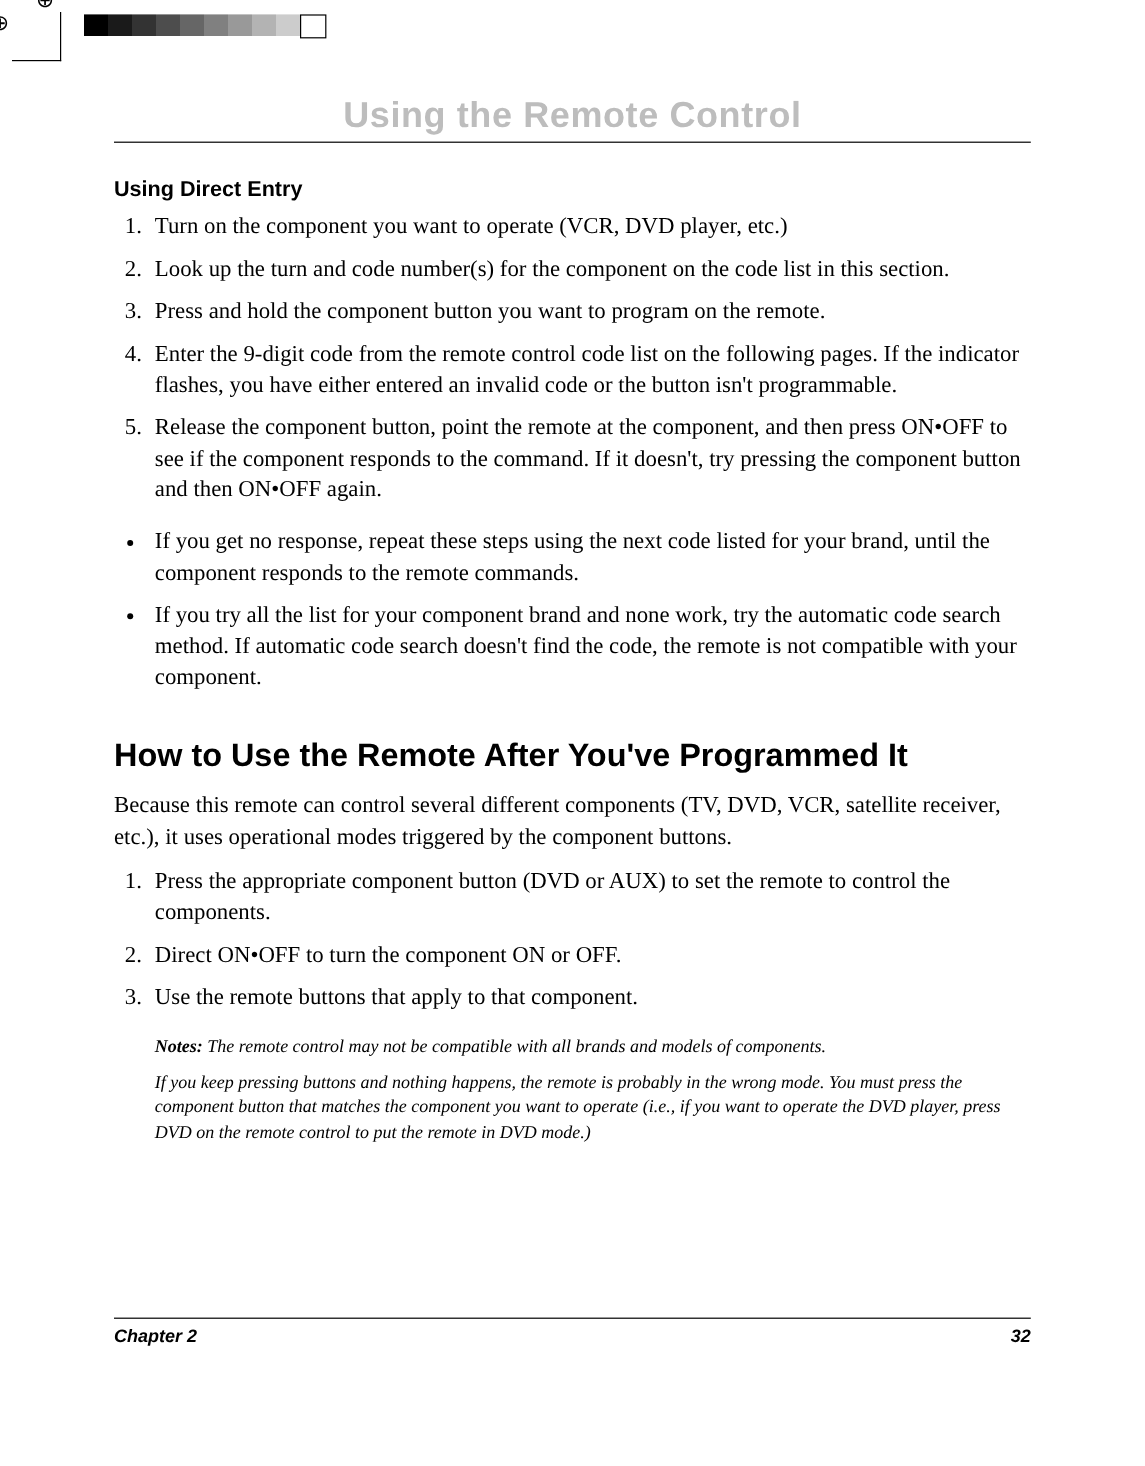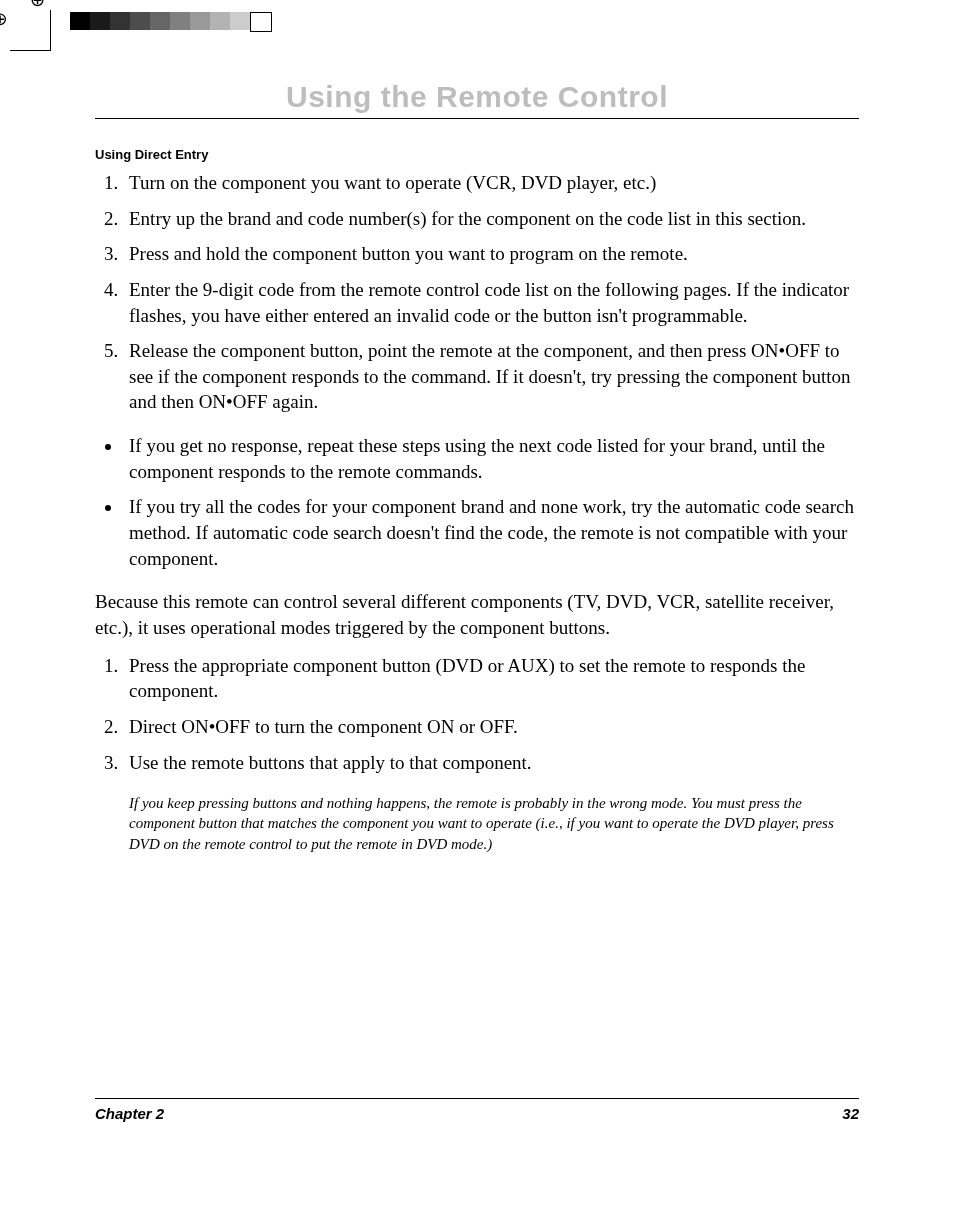--- a/index.html
+++ b/index.html
@@ -59,21 +59,21 @@
   .header-title {
     font-family: Arial, Helvetica, sans-serif;
     font-weight: 900;
     color: #bdbdbd;
     font-size: 30px;
     letter-spacing: 0.5px;
   }
   .section-heading {
     font-family: "Lucida Sans", "Lucida Grande", Arial, sans-serif;
     font-weight: 700;
-    font-size: 13px;
+    font-size: 18px;
     margin-bottom: 8px;
   }
   ol.steps, ul.bullets {
     margin: 0 0 18px 0;
     padding-left: 28px;
   }
   ol.steps > li, ul.bullets > li {
     font-size: 19px;
     line-height: 1.35;
     margin-bottom: 10px;
@@ -140,37 +140,39 @@
 </div>
 
 <div class="page">
   <div class="header">
     <span class="header-title">Using the Remote Control</span>
   </div>
 
   <div class="section-heading">Using Direct Entry</div>
   <ol class="steps">
     <li>Turn on the component you want to operate (VCR, DVD player, etc.)</li>
-    <li>Entry up the brand and code number(s) for the component on the code list in this section.</li>
+    <li>Look up the turn and code number(s) for the component on the code list in this section.</li>
     <li>Press and hold the component button you want to program on the remote.</li>
     <li>Enter the 9-digit code from the remote control code list on the following pages. If the indicator flashes, you have either entered an invalid code or the button isn't programmable.</li>
     <li>Release the component button, point the remote at the component, and then press ON•OFF to see if the component responds to the command. If it doesn't, try pressing the component button and then ON•OFF again.</li>
   </ol>
   <ul class="bullets">
     <li>If you get no response, repeat these steps using the next code listed for your brand, until the component responds to the remote commands.</li>
-    <li>If you try all the codes for your component brand and none work, try the automatic code search method. If automatic code search doesn't find the code, the remote is not compatible with your component.</li>
+    <li>If you try all the list for your component brand and none work, try the automatic code search method. If automatic code search doesn't find the code, the remote is not compatible with your component.</li>
   </ul>
 
+  <div class="big-heading">How to Use the Remote After You've Programmed It</div>
   <p class="body-para">Because this remote can control several different components (TV, DVD, VCR, satellite receiver, etc.), it uses operational modes triggered by the component buttons.</p>
   <ol class="steps">
-    <li>Press the appropriate component button (DVD or AUX) to set the remote to responds the component.</li>
+    <li>Press the appropriate component button (DVD or AUX) to set the remote to control the components.</li>
     <li>Direct ON•OFF to turn the component ON or OFF.</li>
     <li>Use the remote buttons that apply to that component.</li>
   </ol>
   <div class="notes-block">
+    <p><span class="notes-label">Notes:</span> <span>The remote control may not be compatible with all brands and models of components.</span></p>
     <p>If you keep pressing buttons and nothing happens, the remote is probably in the wrong mode. You must press the component button that matches the component you want to operate (i.e., if you want to operate the DVD player, press DVD on the remote control to put the remote in DVD mode.)</p>
   </div>
 
   <div class="footer">
     <span>Chapter 2</span>
     <span>32</span>
   </div>
 </div>
 
 </body></html>

